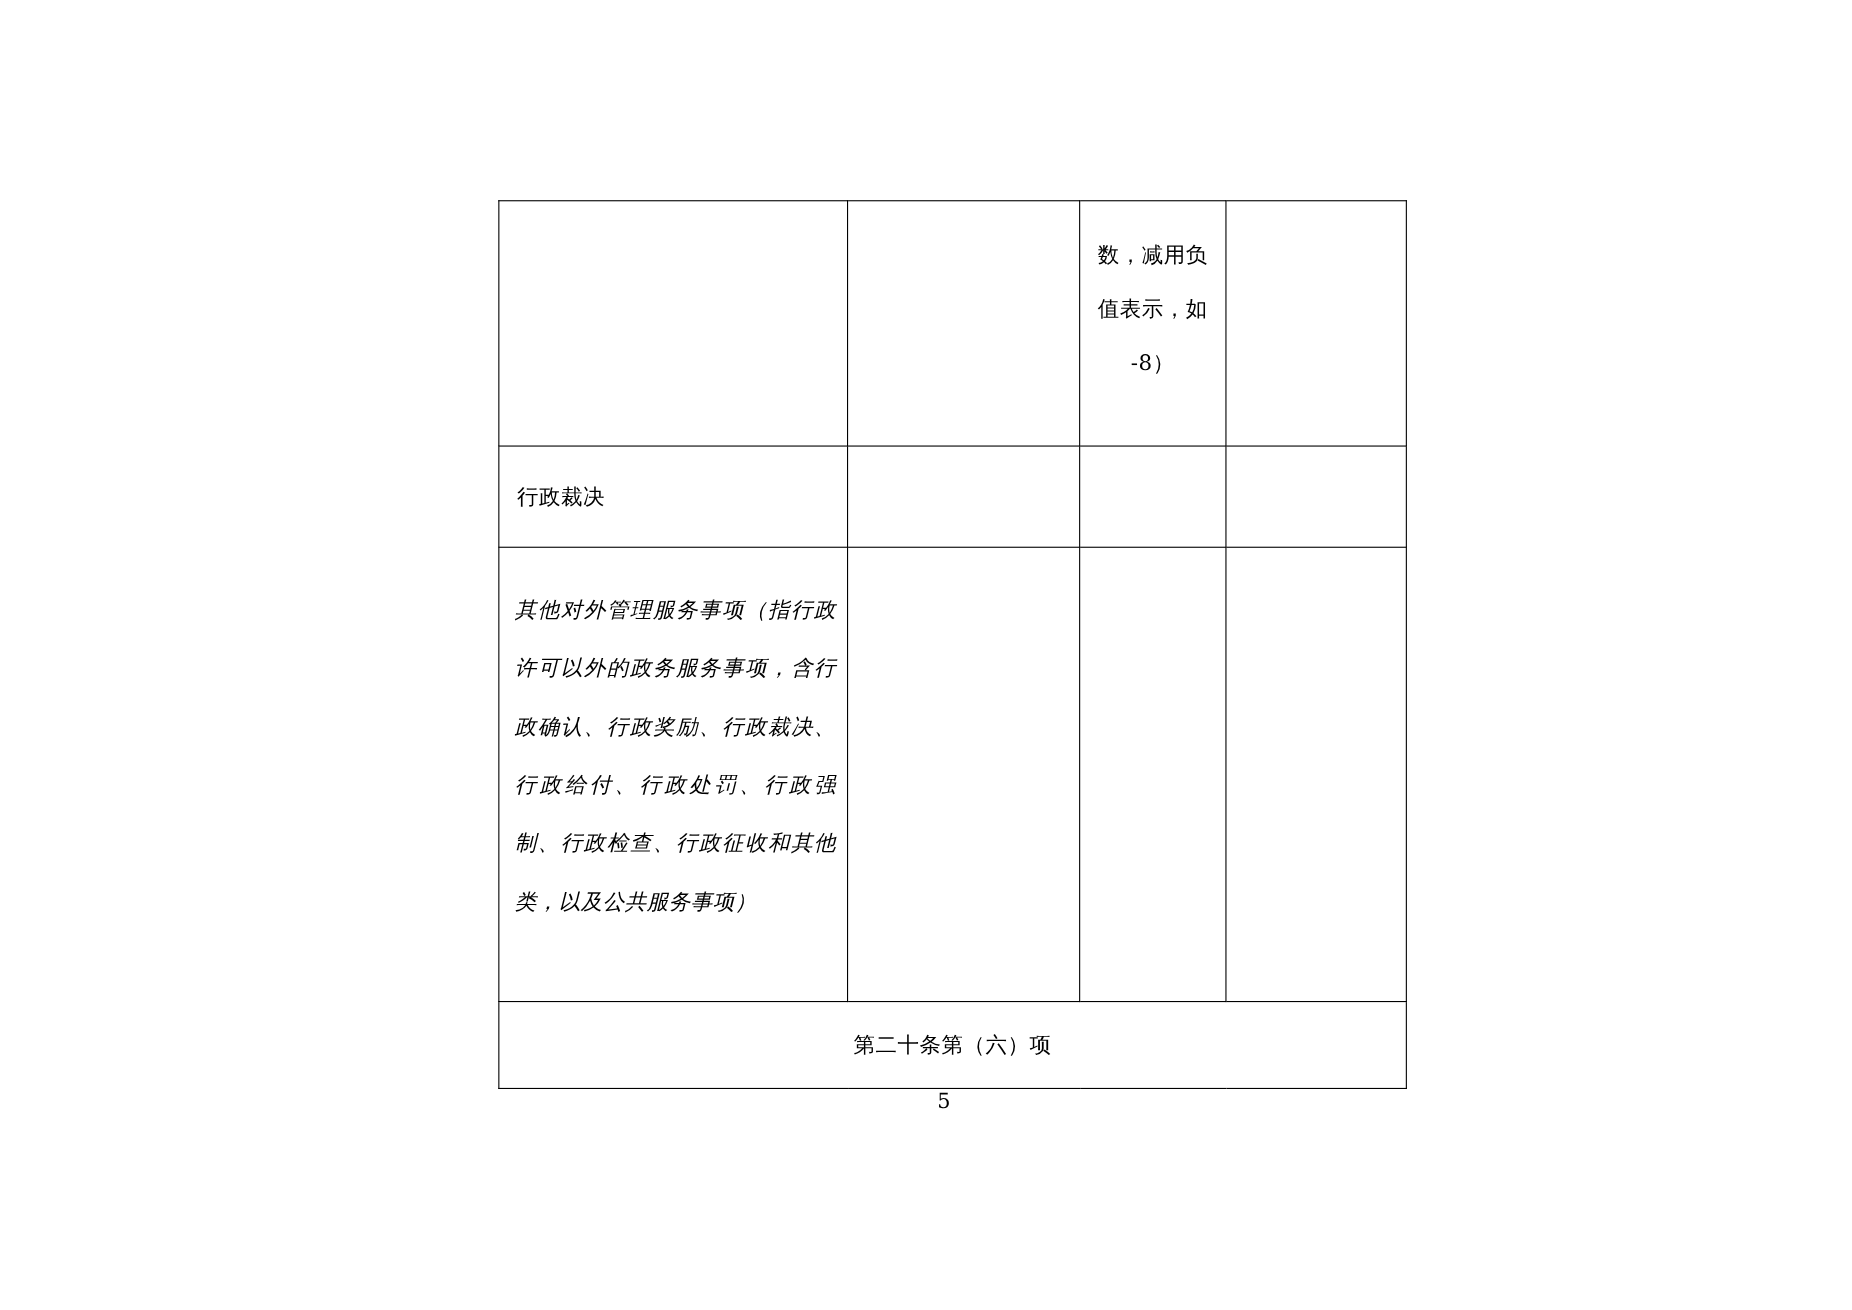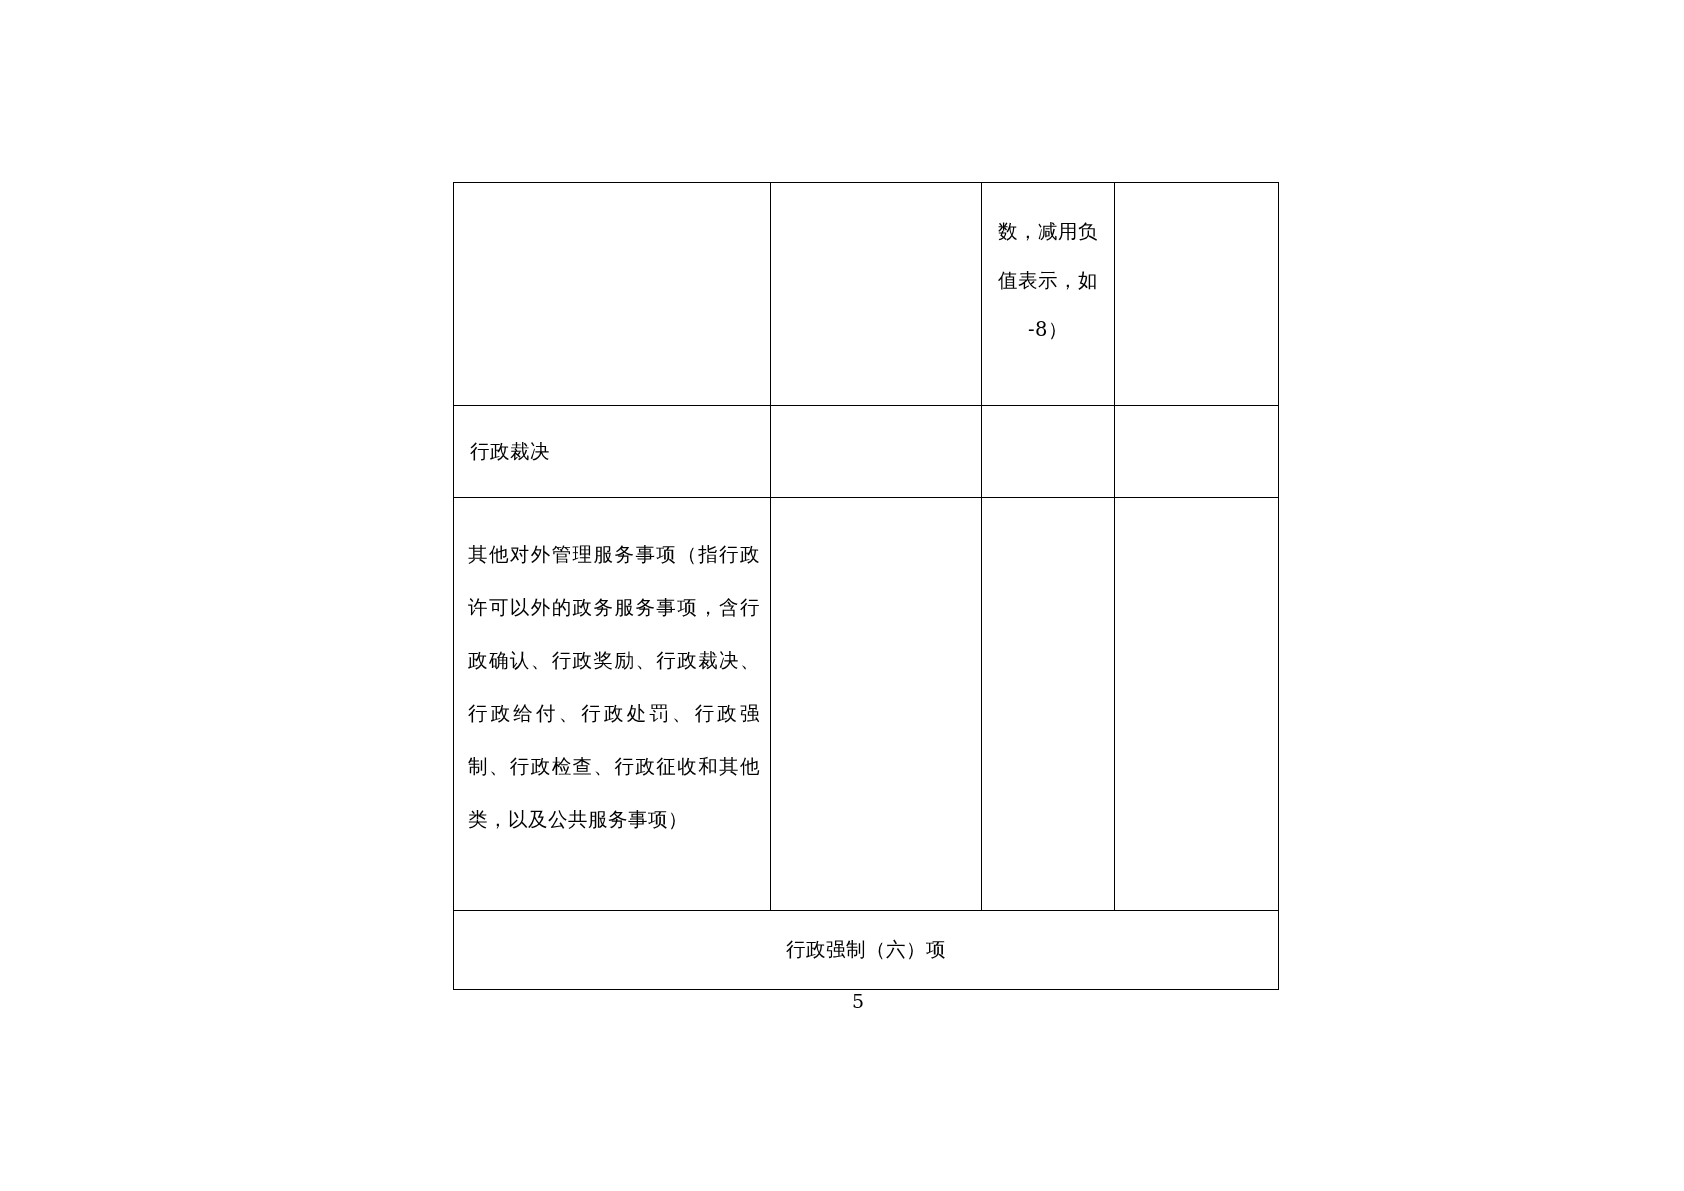--- a/index.html
+++ b/index.html
@@ -70,20 +70,21 @@
 
   
   .row3 td { height: 382px; }
   .row3 .a-cell {
     padding: 30px 10px 0 14px;
   }
   .row3 .a-cell .cell-text {
     line-height: 53px;
     text-align: justify;
     text-justify: inter-ideograph;
+    font-style: italic;
   }
 
   
   .row4 td { height: 78px; }
   .row4 .merged {
     text-align: center;
     vertical-align: middle;
   }
   .row4 .merged .cell-text { line-height: 78px; }
 
@@ -134,21 +135,21 @@
         <td class="a-cell">
           <div class="cell-text">其他对外管理服务事项（指行政许可以外的政务服务事项，含行政确认、行政奖励、行政裁决、行政给付、行政处罚、行政强制、行政检查、行政征收和其他类，以及公共服务事项）</div>
         </td>
         <td class="b-cell"></td>
         <td class="c-cell"></td>
         <td class="d-cell"></td>
       </tr>
 
       <tr class="row4">
         <td class="merged" colspan="4">
-          <div class="cell-text">行政强制（六）项</div>
+          <div class="cell-text">第二十条第（六）项</div>
         </td>
       </tr>
     </tbody>
   </table>
 
   <div class="page-number">5</div>
 
 </div>
 
 </body></html>

